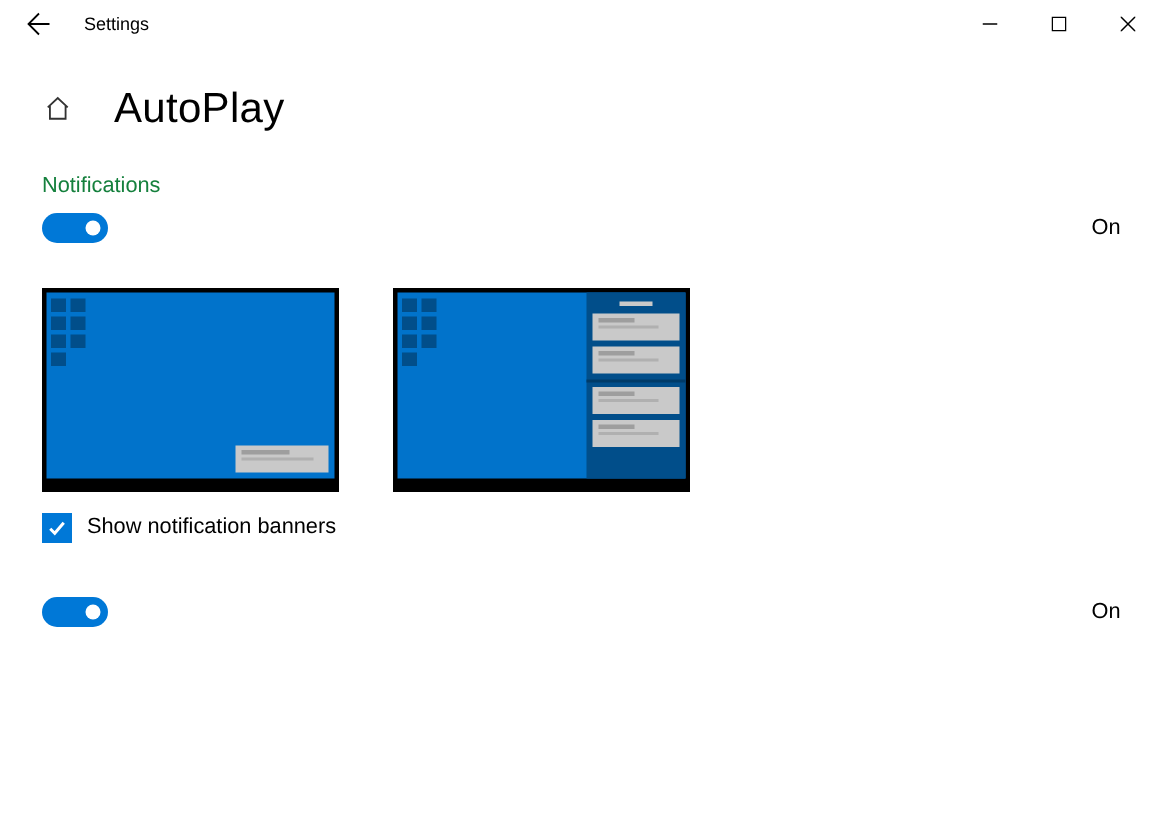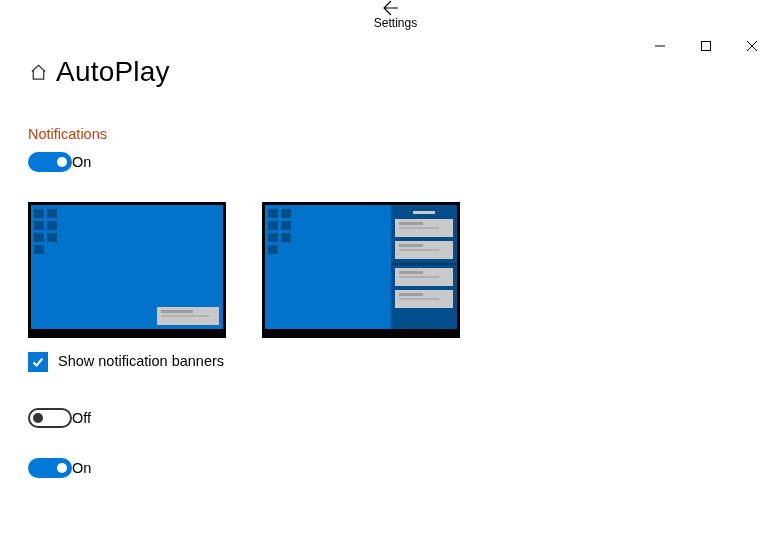--- a/index.html
+++ b/index.html
@@ -10,21 +10,20 @@
     width: 775px;
     height: 552px;
     overflow: hidden;
     font-size: 14px;
   }
   .titlebar {
     height: 32px;
     display: flex;
     align-items: center;
     padding-left: 6px;
-    flex-direction: column;
   }
   .titlebar .back {
     width: 40px; height: 32px;
     display: flex; align-items: center; justify-content: center;
     cursor: pointer;
   }
   .titlebar .title {
     font-size: 12px;
     margin-left: 10px;
     color: #000;
@@ -37,42 +36,43 @@
     width: 46px; height: 32px;
     display: flex; align-items: center; justify-content: center;
     cursor: pointer;
   }
   .content {
     padding: 24px 28px 0 28px;
   }
   .header-row {
     display: flex;
     align-items: center;
-    gap: 8px;
-    margin-bottom: 38px;
+    gap: 28px;
+    margin-bottom: 28px;
   }
   .home-icon {
     width: 20px; height: 20px;
     display: flex; align-items: center; justify-content: center;
   }
   h1 {
     font-weight: 300;
     font-size: 28px;
     letter-spacing: 0.2px;
   }
   .section-label {
     font-size: 14.5px;
-    color: #c2410c;
+    color: #15803d;
     margin-bottom: 10px;
   }
   .toggle-row {
     display: flex;
     align-items: center;
-    gap: 0;
+    gap: 24px;
     margin-bottom: 30px;
+    justify-content: space-between;
   }
   .toggle {
     width: 44px; height: 20px;
     border-radius: 10px;
     position: relative;
     cursor: pointer;
   }
   .toggle.on { background: #0078d7; }
   .toggle.off { background: #fff; border: 2px solid #333; }
   .toggle .knob {
@@ -274,26 +274,20 @@
                 <div class="l2"></div>
               </div>
           </div>
         </div>
       </div>
     </div>
   </div>
 
   <div style="height:22px;"></div>
 
-  <div class="toggle-row">
-    <div class="toggle off">
-        <div class="knob"></div>
-      </div>
-    <div class="toggle-state">Off</div>
-  </div>
 
   <div class="toggle-row" style="margin-bottom:0">
     <div class="toggle on">
         <div class="knob"></div>
       </div>
     <div class="toggle-state">On</div>
   </div>
 
 </div>
 

